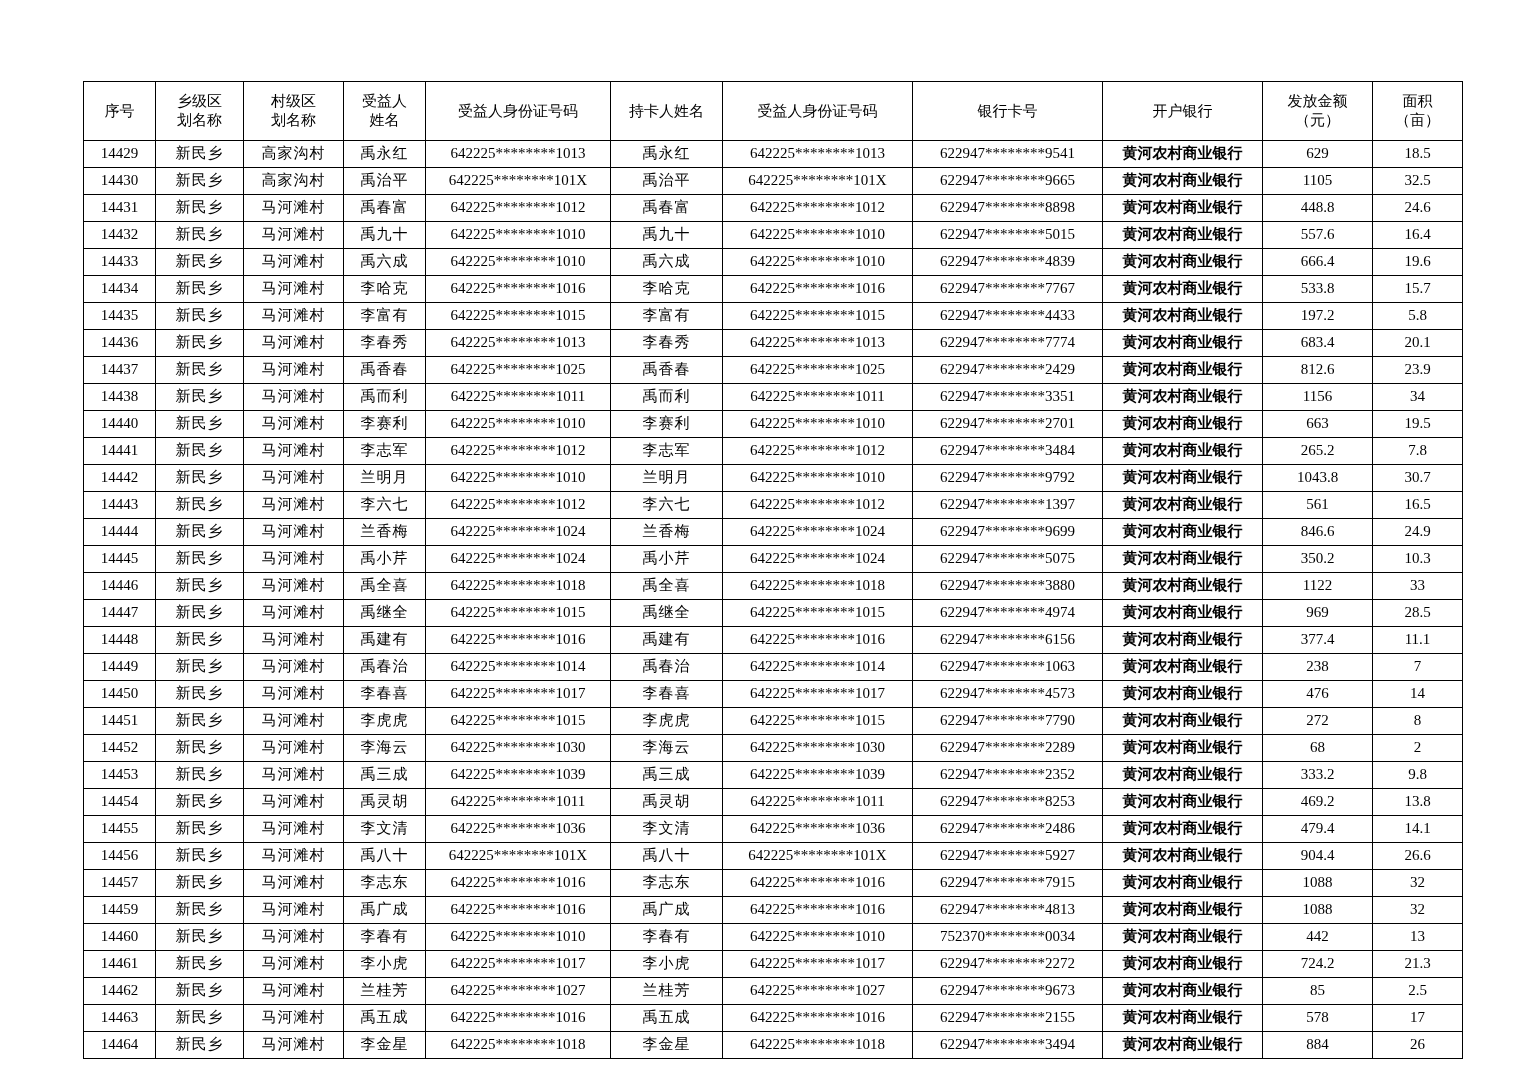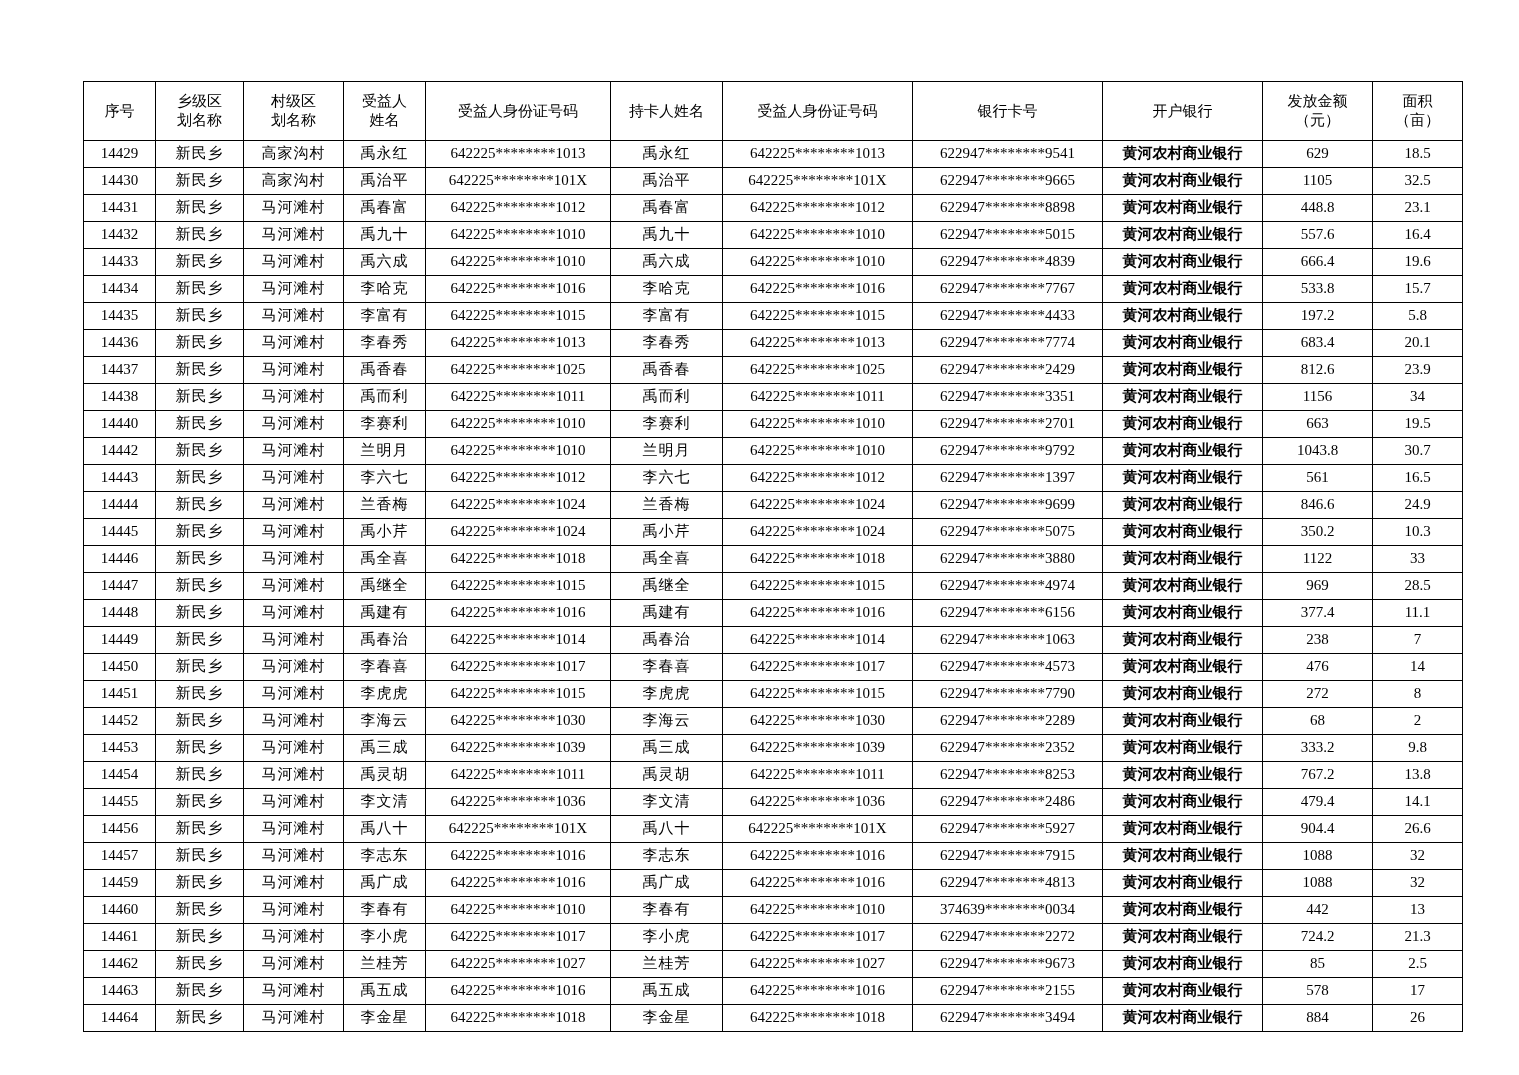--- a/index.html
+++ b/index.html
@@ -164,21 +164,21 @@
           <td>14431</td>
           <td class="town">新民乡</td>
           <td class="village">马河滩村</td>
           <td class="name">禹春富</td>
           <td class="mono">642225********1012</td>
           <td class="holder">禹春富</td>
           <td class="mono">642225********1012</td>
           <td class="mono">622947********8898</td>
           <td class="bank">黄河农村商业银行</td>
           <td>448.8</td>
-          <td>23.1</td>
+          <td>24.6</td>
         </tr>
         <tr>
           <td>14432</td>
           <td class="town">新民乡</td>
           <td class="village">马河滩村</td>
           <td class="name">禹九十</td>
           <td class="mono">642225********1010</td>
           <td class="holder">禹九十</td>
           <td class="mono">642225********1010</td>
           <td class="mono">622947********5015</td>
@@ -271,20 +271,33 @@
           <td class="name">李赛利</td>
           <td class="mono">642225********1010</td>
           <td class="holder">李赛利</td>
           <td class="mono">642225********1010</td>
           <td class="mono">622947********2701</td>
           <td class="bank">黄河农村商业银行</td>
           <td>663</td>
           <td>19.5</td>
         </tr>
         <tr>
+          <td>14441</td>
+          <td class="town">新民乡</td>
+          <td class="village">马河滩村</td>
+          <td class="name">李志军</td>
+          <td class="mono">642225********1012</td>
+          <td class="holder">李志军</td>
+          <td class="mono">642225********1012</td>
+          <td class="mono">622947********3484</td>
+          <td class="bank">黄河农村商业银行</td>
+          <td>265.2</td>
+          <td>7.8</td>
+        </tr>
+        <tr>
           <td>14442</td>
           <td class="town">新民乡</td>
           <td class="village">马河滩村</td>
           <td class="name">兰明月</td>
           <td class="mono">642225********1010</td>
           <td class="holder">兰明月</td>
           <td class="mono">642225********1010</td>
           <td class="mono">622947********9792</td>
           <td class="bank">黄河农村商业银行</td>
           <td>1043.8</td>
@@ -436,21 +449,21 @@
         <tr>
           <td>14454</td>
           <td class="town">新民乡</td>
           <td class="village">马河滩村</td>
           <td class="name">禹灵胡</td>
           <td class="mono">642225********1011</td>
           <td class="holder">禹灵胡</td>
           <td class="mono">642225********1011</td>
           <td class="mono">622947********8253</td>
           <td class="bank">黄河农村商业银行</td>
-          <td>767.2</td>
+          <td>469.2</td>
           <td>13.8</td>
         </tr>
         <tr>
           <td>14455</td>
           <td class="town">新民乡</td>
           <td class="village">马河滩村</td>
           <td class="name">李文清</td>
           <td class="mono">642225********1036</td>
           <td class="holder">李文清</td>
           <td class="mono">642225********1036</td>
@@ -499,21 +512,21 @@
           <td>32</td>
         </tr>
         <tr>
           <td>14460</td>
           <td class="town">新民乡</td>
           <td class="village">马河滩村</td>
           <td class="name">李春有</td>
           <td class="mono">642225********1010</td>
           <td class="holder">李春有</td>
           <td class="mono">642225********1010</td>
-          <td class="mono">374639********0034</td>
+          <td class="mono">752370********0034</td>
           <td class="bank">黄河农村商业银行</td>
           <td>442</td>
           <td>13</td>
         </tr>
         <tr>
           <td>14461</td>
           <td class="town">新民乡</td>
           <td class="village">马河滩村</td>
           <td class="name">李小虎</td>
           <td class="mono">642225********1017</td>

